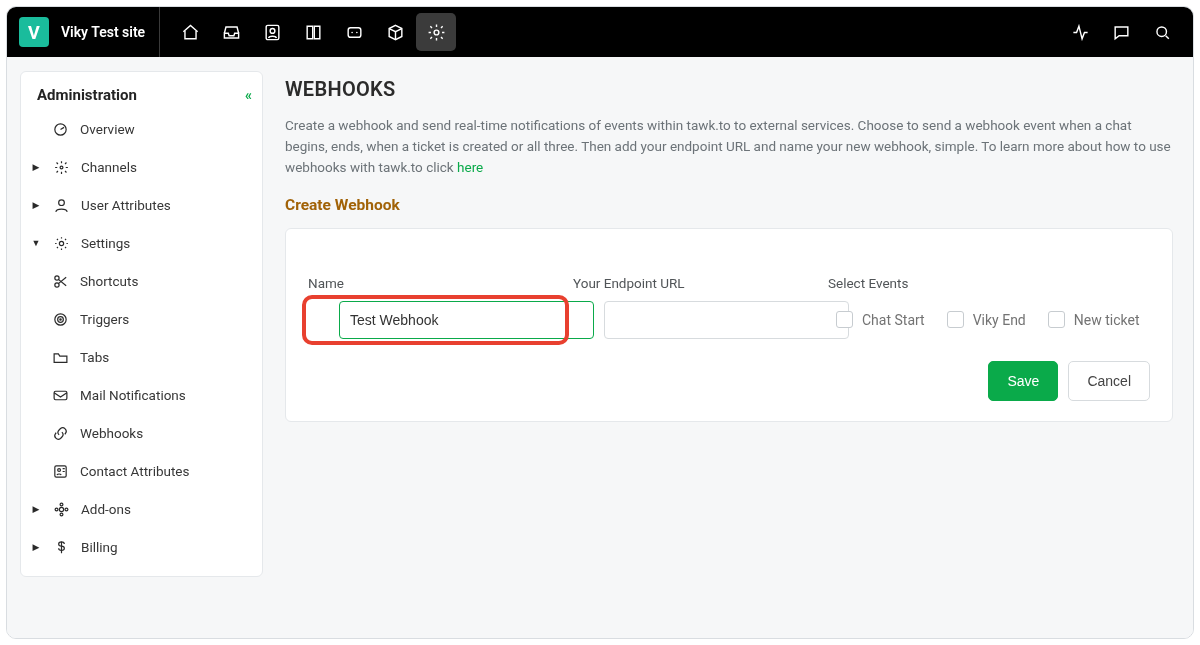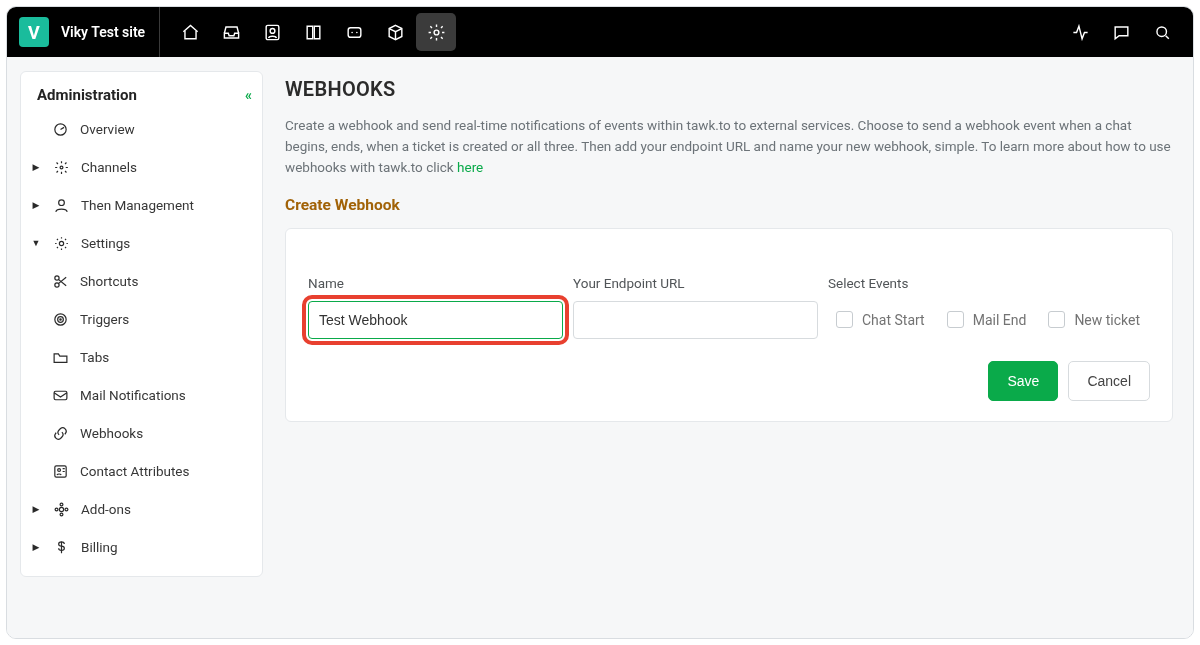--- a/index.html
+++ b/index.html
@@ -158,20 +158,21 @@
   }
   .input {
     height: 38px;
     width: 100%;
     border:1px solid #d7dbde;
     border-radius:4px;
     padding: 0 10px;
     font-size: 14px;
     color:#333;
     outline: none;
+    margin-left: 31px;
   }
   .name-wrap {
     position: relative;
   }
   .name-wrap .input {
       border:1px solid #0aaa4a;
   }
   .name-wrap::before{
     content:"";
     position:absolute;
@@ -328,21 +329,21 @@
           </li>
           <li>
             <div class="nav-row">
               <span class="caret">▶</span>
               <span class="nicon">
                   <svg viewBox="0 0 24 24">
                     <circle cx="12" cy="8" r="4"></circle>
                     <path d="M4 21c1-5 15-5 16 0"></path>
                   </svg>
                 </span>
-              <span>Then Management</span>
+              <span>User Attributes</span>
             </div>
           </li>
           <li>
             <div class="nav-row">
               <span class="caret">▼</span>
               <span class="nicon">
                   <svg viewBox="0 0 24 24">
                     <circle cx="12" cy="12" r="3"></circle>
                     <path d="M12 3v2M12 19v2M3 12h2M19 12h2M5.5 5.5l1.5 1.5M17 17l1.5 1.5M5.5 18.5L7 17M17 7l1.5-1.5"></path>
                   </svg>
@@ -473,21 +474,21 @@
           </div>
           <div>
             <div class="form-label">Select Events</div>
             <div class="events-row">
               <label class="chk">
                 <span class="box"></span>
                 <span>Chat Start</span>
               </label>
               <label class="chk">
                 <span class="box"></span>
-                <span>Mail End</span>
+                <span>Viky End</span>
               </label>
               <label class="chk">
                 <span class="box"></span>
                 <span>New ticket</span>
               </label>
             </div>
           </div>
         </div>
         <div class="actions">
           <button class="btn primary">Save</button>

